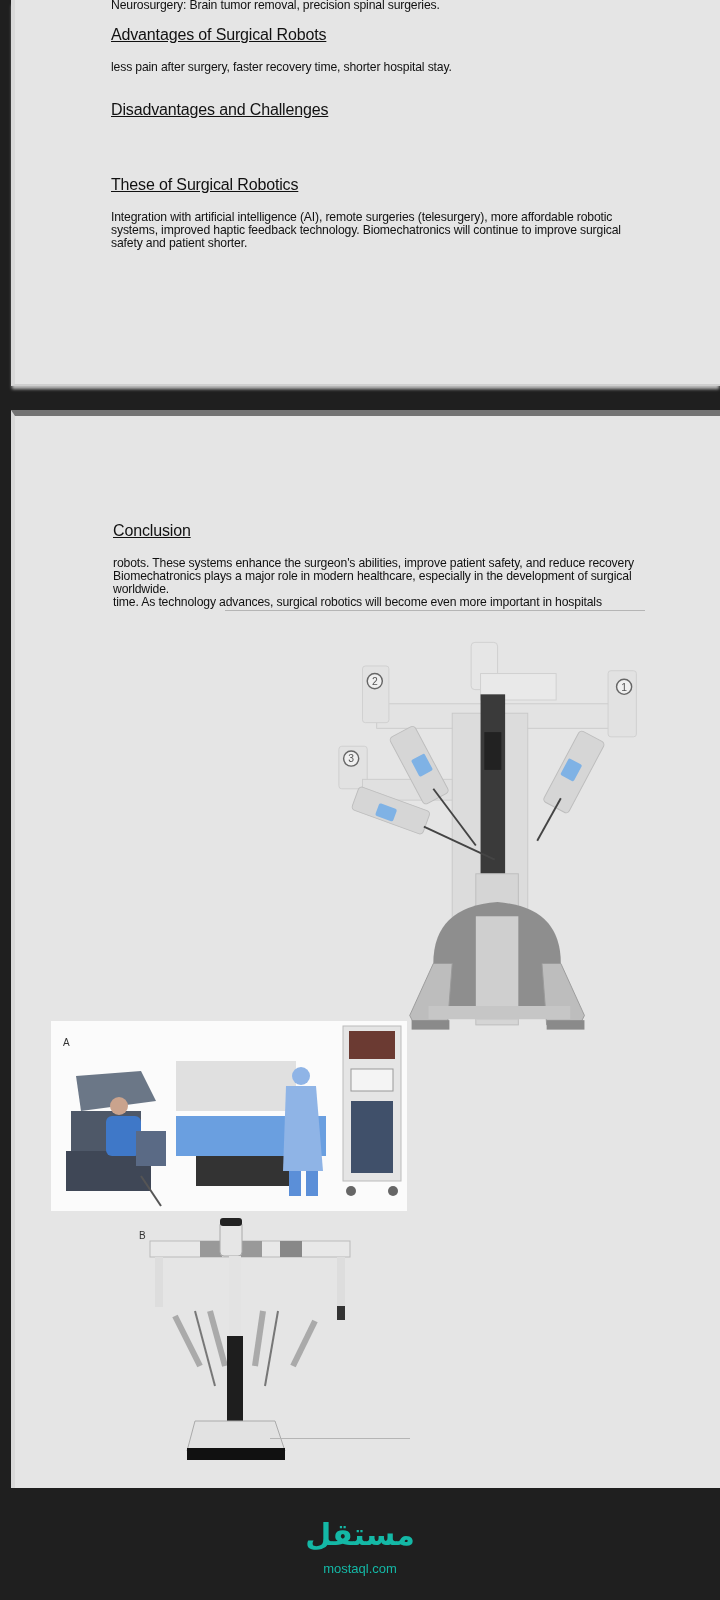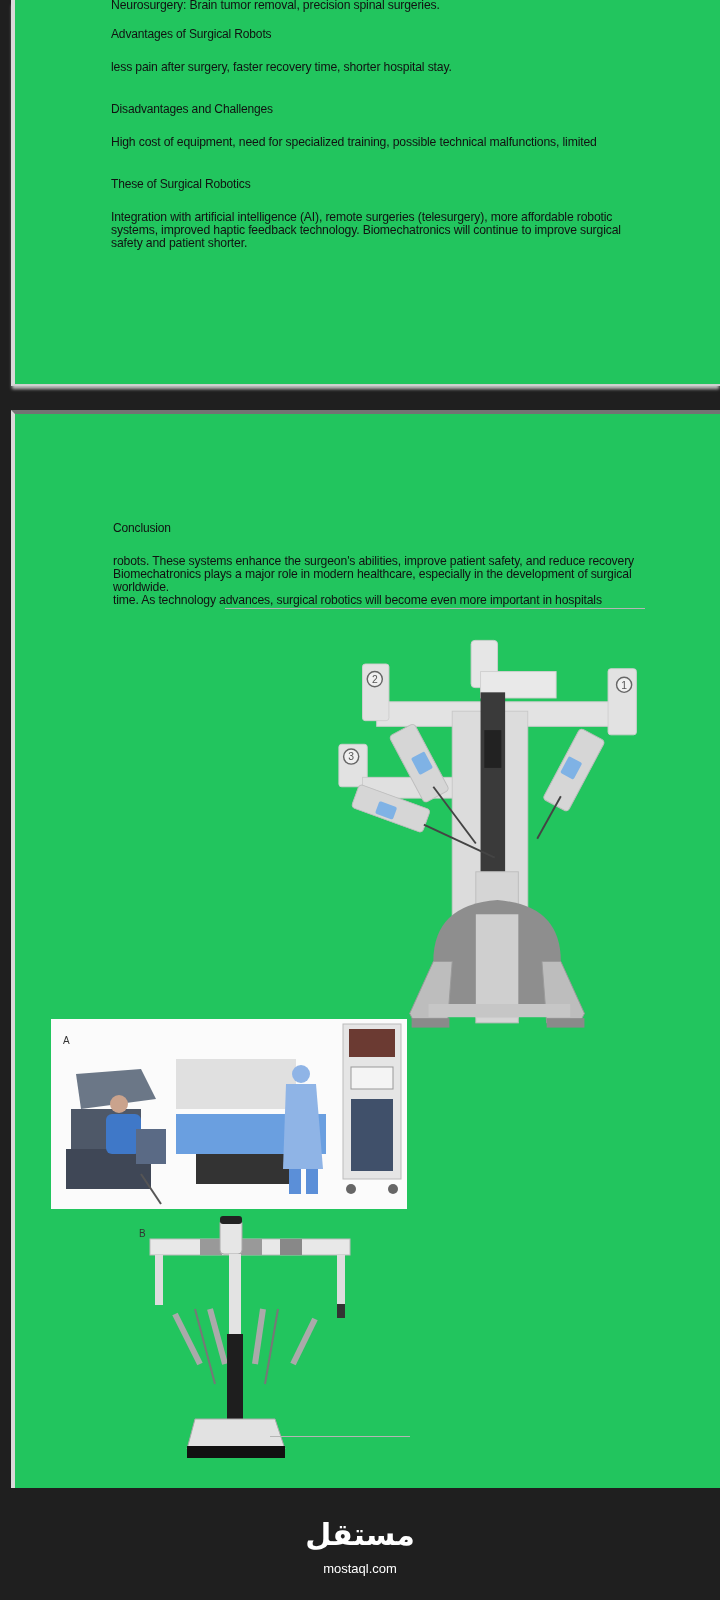--- a/index.html
+++ b/index.html
@@ -4,55 +4,54 @@
 <style>
   html, body { margin: 0; padding: 0; }
   body {
     width: 720px; height: 1600px; overflow: hidden;
     background: #1f1f1f;
     font-family: "Liberation Sans", sans-serif;
     position: relative;
   }
   .page {
     position: absolute; left: 11px; right: 0;
-    background: #22c55e;
+    background: #e5e5e5;
     border-left: 4px solid #d9d9d9;
     box-sizing: border-box;
   }
   #page1 { top: 0; height: 386px; box-shadow: 0 4px 3px -1px #bdbdbd; border-bottom: 2px solid #cfcfcf; }
-  #page2 { top: 410px; height: 1078px; border-top: 4px solid #737373; }
+  #page2 { top: 410px; height: 1078px; border-top: 6px solid #737373; }
   .text { position: absolute; color: #111; font-size: 12.2px; line-height: 13px; letter-spacing: -0.15px; }
-  .heading { font-size: 12px; }
+  .heading { font-size: 16px; text-decoration: underline; }
   .para { width: 550px; }
 
   
   .robot1 { position: absolute; left: 320px; top: 220px; width: 340px; height: 420px; }
   .robotA { position: absolute; left: 36px; top: 605px; width: 356px; height: 190px; background: #fbfbfb; }
   .robotB { position: absolute; left: 110px; top: 800px; width: 300px; height: 250px; }
   .caption-letter { position: absolute; font-size: 10px; color: #333; }
   .line { position: absolute; height: 1px; background: #b5b5b5; }
 
-  .footer-logo { position: absolute; left: 0; width: 720px; top: 1520px; text-align: center; color: #ffffff; }
+  .footer-logo { position: absolute; left: 0; width: 720px; top: 1520px; text-align: center; color: #14b8a6; }
   .logo-ar { font-family: "DejaVu Sans", sans-serif; font-size: 30px; font-weight: bold; line-height: 30px; direction: rtl; }
   .logo-en { font-size: 13px; line-height: 14px; margin-top: 12px; }
 </style>
 </head>
 <body>
 
 <div class="page" id="page1">
   <div class="text" style="left:96px; top:-1px;">Neurosurgery: Brain tumor removal, precision spinal surgeries.</div>
 
   <div class="text heading" style="left:96px; top:28px;">Advantages of Surgical Robots</div>
   <div class="text para" style="left:96px; top:61px;">
     <div>less pain after surgery, faster recovery time, shorter hospital stay.</div>
   </div>
 
   <div class="text heading" style="left:96px; top:103px;">Disadvantages and Challenges</div>
   <div class="text para" style="left:96px; top:136px;">
-    <div>High cost of equipment, need for specialized training, possible technical malfunctions, limited</div>
   </div>
 
   <div class="text heading" style="left:96px; top:178px;">These of Surgical Robotics</div>
   <div class="text para" style="left:96px; top:211px;">
     <div>Integration with artificial intelligence (AI), remote surgeries (telesurgery), more affordable robotic</div>
     <div>systems, improved haptic feedback technology. Biomechatronics will continue to improve surgical</div>
     <div>safety and patient shorter.</div>
   </div>
 </div>
 

